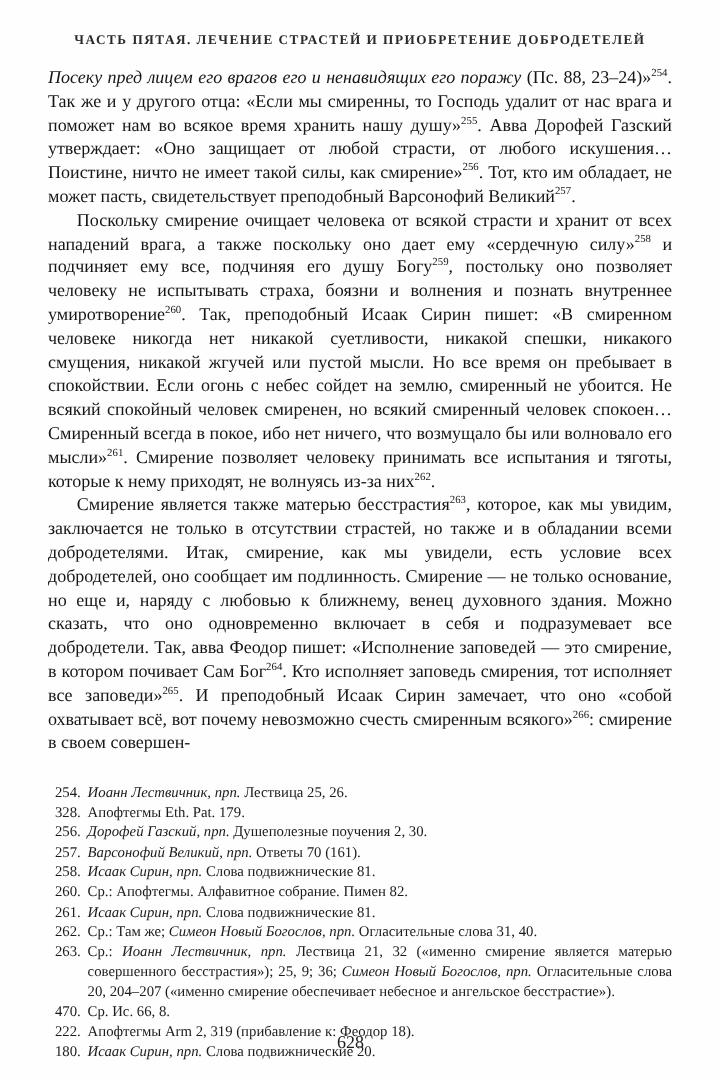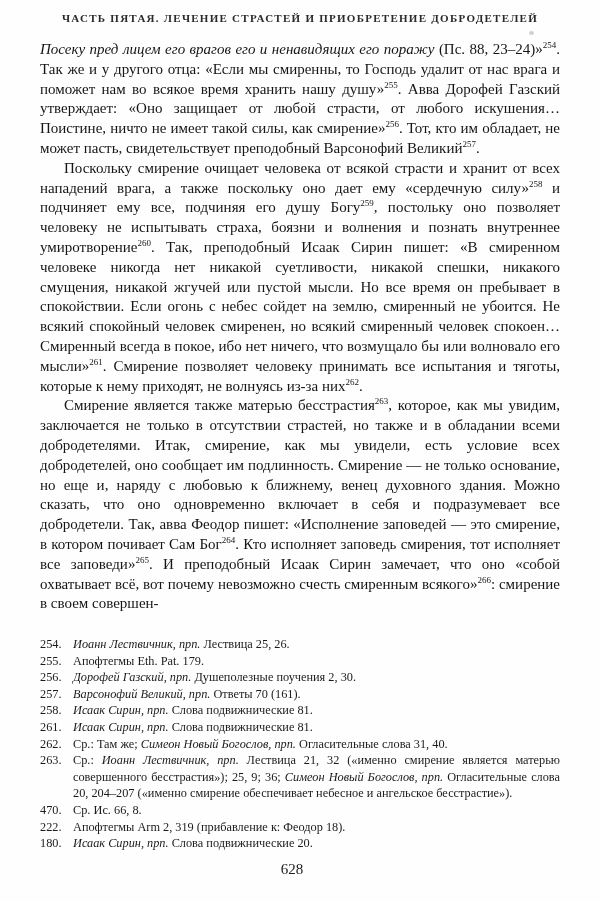--- a/index.html
+++ b/index.html
@@ -6,21 +6,21 @@
   .page {
     position:relative;
     width:600px; height:902px;
     background:#fefefe;
     font-family:"Liberation Serif", serif;
     color:#151515;
     overflow:hidden;
     box-sizing:border-box;
   }
   .running-head {
-    padding-top:12px;
+    padding-top:28px;
     text-align:center;
     font-size:11px;
     font-weight:700;
     letter-spacing:0.115em;
     color:#2a2a2a;
     white-space:nowrap;
   }
   .body-text {
     margin:16px 40px 0 40px;
     text-align:justify;
@@ -36,21 +36,21 @@
     letter-spacing:0;
   }
   em { font-style:italic; }
   .footnotes {
     margin:22px 40px 0 40px;
     font-size:12.3px;
     line-height:16.6px;
     color:#1b1b1b;
   }
   .fn { display:flex; }
-  .fn-num { flex:0 0 33px; }
+  .fn-num { flex:0 0 33px;text-align:center; }
   .fn-text { flex:1; text-align:justify; }
   .page-number {
     position:absolute;
     bottom:24px; left:0; right:16px;
     text-align:center;
     font-size:15px;
     color:#1b1b1b;
   }
   .speck {
     position:absolute;
@@ -74,34 +74,38 @@
       <p class="para indent">Поскольку смирение очищает человека от всякой страсти и хранит от всех нападений врага, а также поскольку оно дает ему «сердечную силу»<sup class="ref">258</sup> и подчиняет ему все, подчиняя его душу Богу<sup class="ref">259</sup>, постольку оно позволяет человеку не испытывать страха, боязни и волнения и познать внутреннее умиротворение<sup class="ref">260</sup>. Так, преподобный Исаак Сирин пишет: «В смиренном человеке никогда нет никакой суетливости, никакой спешки, никакого смущения, никакой жгучей или пустой мысли. Но все время он пребывает в спокойствии. Если огонь с небес сойдет на землю, смиренный не убоится. Не всякий спокойный человек смиренен, но всякий смиренный человек спокоен… Смиренный всегда в покое, ибо нет ничего, что возмущало бы или волновало его мысли»<sup class="ref">261</sup>. Смирение позволяет человеку принимать все испытания и тяготы, которые к нему приходят, не волнуясь из-за них<sup class="ref">262</sup>.</p>
       <p class="para indent">Смирение является также матерью бесстрастия<sup class="ref">263</sup>, которое, как мы увидим, заключается не только в отсутствии страстей, но также и в обладании всеми добродетелями. Итак, смирение, как мы увидели, есть условие всех добродетелей, оно сообщает им подлинность. Смирение — не только основание, но еще и, наряду с любовью к ближнему, венец духовного здания. Можно сказать, что оно одновременно включает в себя и подразумевает все добродетели. Так, авва Феодор пишет: «Исполнение заповедей — это смирение, в котором почивает Сам Бог<sup class="ref">264</sup>. Кто исполняет заповедь смирения, тот исполняет все заповеди»<sup class="ref">265</sup>. И преподобный Исаак Сирин замечает, что оно «собой охватывает всё, вот почему невозможно счесть смиренным всякого»<sup class="ref">266</sup>: смирение в своем совершен-</p>
     </main>
 
   <section class="footnotes">
       <div class="fn">
         <span class="fn-num">254.</span>
         <span class="fn-text"><em>Иоанн Лествичник, прп.</em> Лествица 25, 26.</span>
       </div>
       <div class="fn">
-        <span class="fn-num">255.</span>
+        <span class="fn-num">328.</span>
         <span class="fn-text">Апофтегмы Eth. Pat. 179.</span>
       </div>
       <div class="fn">
         <span class="fn-num">256.</span>
         <span class="fn-text"><em>Дорофей Газский, прп.</em> Душеполезные поучения 2, 30.</span>
       </div>
       <div class="fn">
         <span class="fn-num">257.</span>
         <span class="fn-text"><em>Варсонофий Великий, прп.</em> Ответы 70 (161).</span>
       </div>
       <div class="fn">
         <span class="fn-num">258.</span>
         <span class="fn-text"><em>Исаак Сирин, прп.</em> Слова подвижнические 81.</span>
+      </div>
+      <div class="fn">
+        <span class="fn-num">260.</span>
+        <span class="fn-text">Ср.: Апофтегмы. Алфавитное собрание. Пимен 82.</span>
       </div>
       <div class="fn">
         <span class="fn-num">261.</span>
         <span class="fn-text"><em>Исаак Сирин, прп.</em> Слова подвижнические 81.</span>
       </div>
       <div class="fn">
         <span class="fn-num">262.</span>
         <span class="fn-text">Ср.: Там же; <em>Симеон Новый Богослов, прп.</em> Огласительные слова 31, 40.</span>
       </div>
       <div class="fn">

